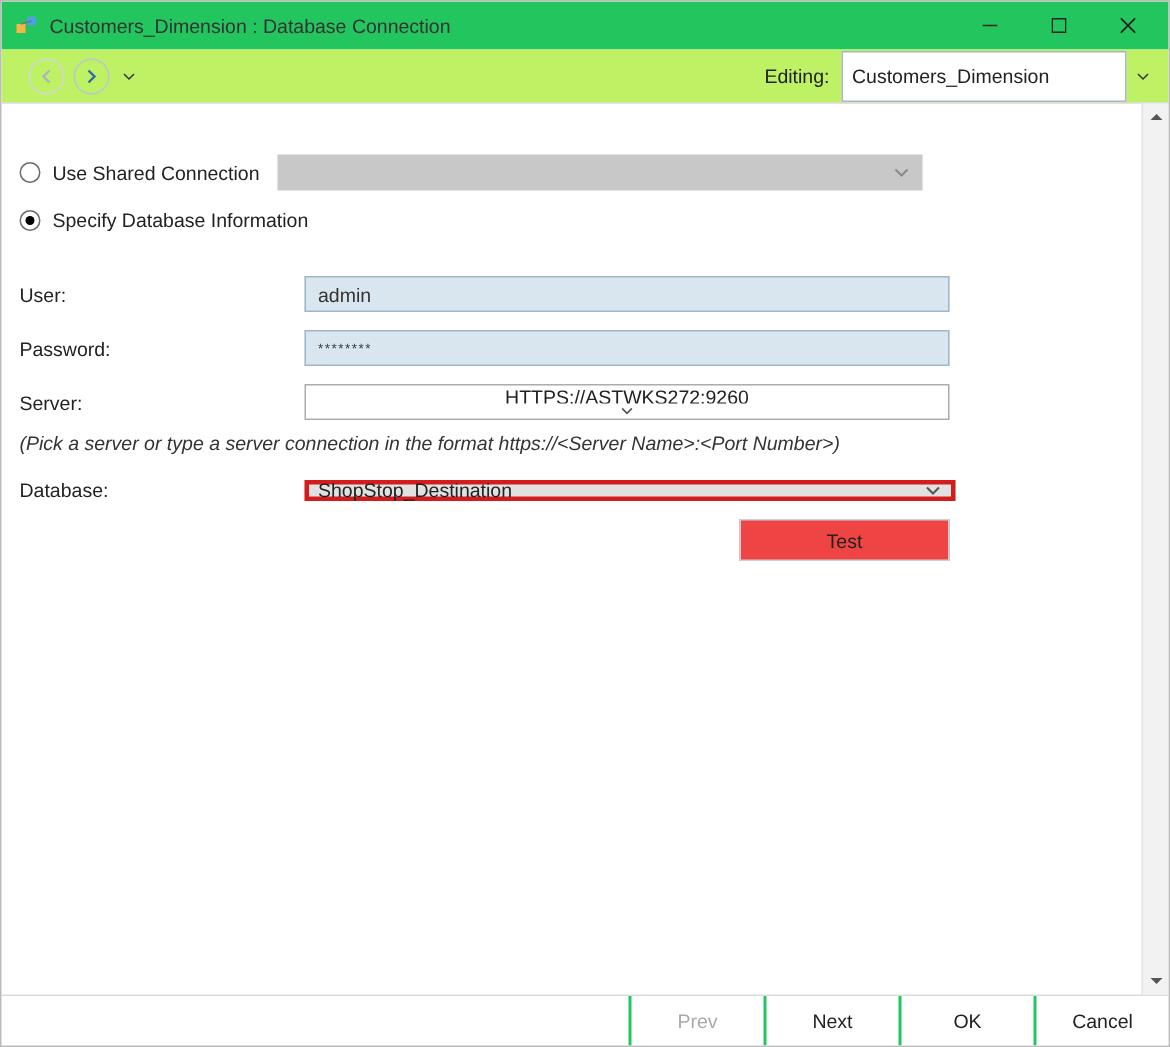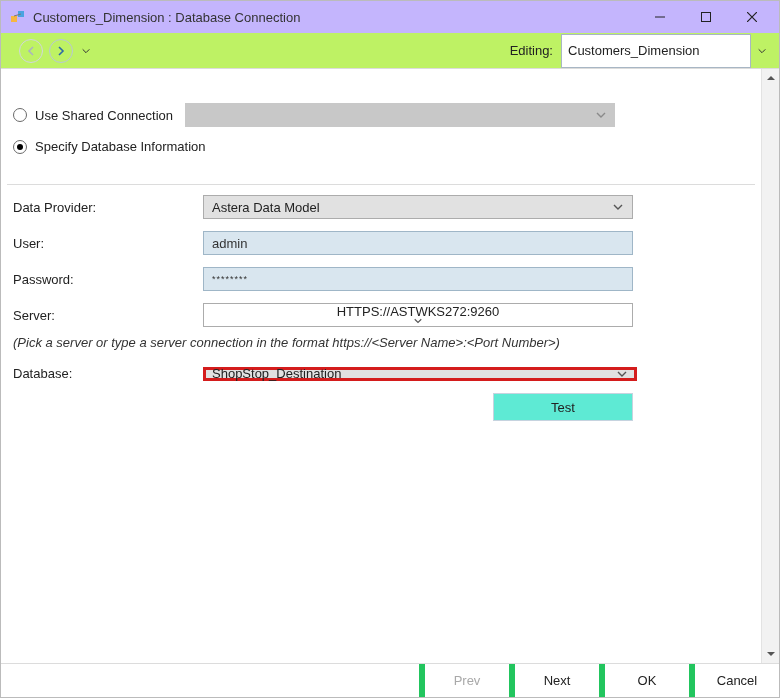--- a/index.html
+++ b/index.html
@@ -13,21 +13,21 @@
     height: 698px;
     overflow: hidden;
     border: 1px solid #bbb;
   }
   
   .titlebar {
     height: 32px;
     display:flex;
     align-items:center;
     padding: 0 4px 0 8px;
-    background: #c4b5fd;
+    background: #22c55e;
   }
   .titlebar .app-icon {
     width:18px; height:18px; margin-right:6px;
     display:inline-flex; align-items:center; justify-content:center;
   }
   .titlebar .title { flex: 0 0 auto; color:#333; }
   .titlebar .spacer { flex:1; }
   .win-btn {
     width:46px; height:32px;
     display:flex; align-items:center; justify-content:center;
@@ -142,31 +142,31 @@
   }
   .test-row {
     display:flex; justify-content:flex-start;
     padding:6px 6px;
   }
   .test-row .offset { width:190px; }
   .test-wrap { width:430px; display:flex; justify-content:flex-end; }
   .test-btn {
     width:140px; height:28px;
     border:1px solid #c6d3df;
-    background:#5eead4;
+    background:#ef4444;
     display:flex; align-items:center; justify-content:center;
   }
   .footer {
     height:34px;
     border-top:1px solid #dcdcdc;
     display:flex; justify-content:flex-end; align-items:stretch;
   }
   .footer-btn {
     width:90px;
-    border-left:6px solid #22c55e;
+    border-left:2px solid #22c55e;
     display:flex; align-items:center; justify-content:center;
     background:#fff;
     color:#222;
   }
   .footer-btn.disabled { color:#a9a9a9; }
   .gap-block { height:18px; }
 </style>
 </head>
 <body>
 
@@ -239,29 +239,20 @@
     </div>
 
     <div class="radio-row">
       <span class="radio checked"></span>
       <span class="radio-label">Specify Database Information</span>
     </div>
 
 
     <div class="gap-block"></div>
 
-    <div class="field-row border-top">
-      <span class="field-label">Data Provider:</span>
-      <div class="select">
-        <span class="val">Astera Data Model</span>
-        <svg class="chev" viewBox="0 0 12 12">
-            <path d="M2 4 L6 8 L10 4" fill="none" stroke="#555" stroke-width="1.4"></path>
-          </svg>
-      </div>
-    </div>
 
     <div class="field-row">
       <span class="field-label">User:</span>
       <input class="text-input" value="admin" style="">
     </div>
 
     <div class="field-row">
       <span class="field-label">Password:</span>
       <input class="text-input" style="font-size: 9px; letter-spacing: 1px;" value="********">
     </div>

